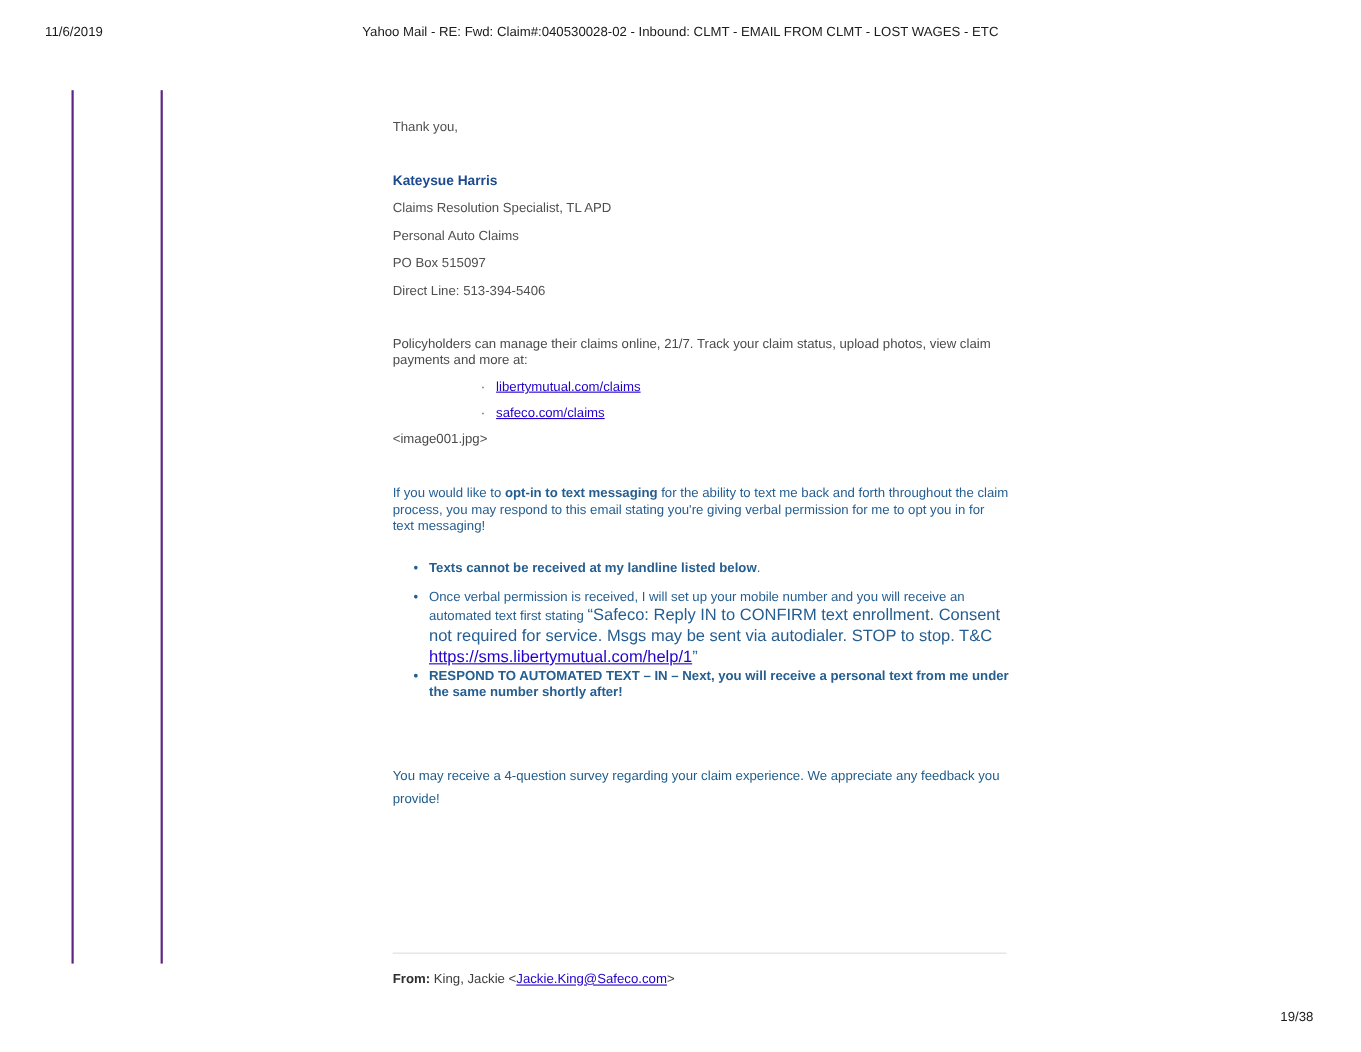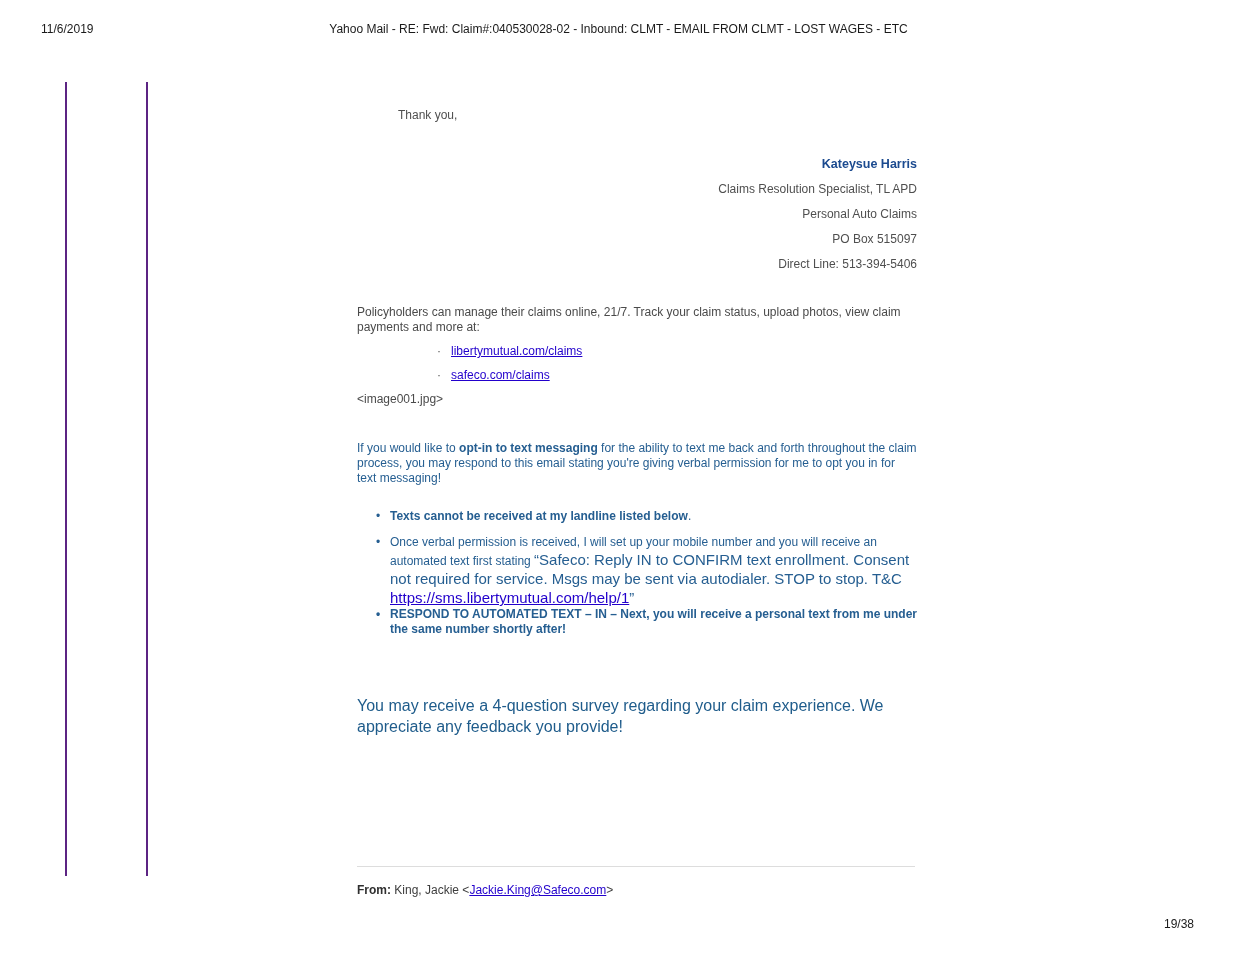--- a/index.html
+++ b/index.html
@@ -20,43 +20,43 @@
     position: absolute; top: 82px; height: 794px; width: 2px;
     background: #5c2483;
   }
   .bar1 { left: 65px; }
   .bar2 { left: 146px; }
 
   .content {
     position: absolute; left: 357px; top: 103px; width: 560px;
     font-size: 12px; color: #4f4f4f; line-height: 15px;
   }
-  .closing { margin-top: 5px; margin-left: 41px; }
+  .closing { margin-top: 5px; }
   .sig-name { margin-top: 34px; color: #1b4a8f; font-weight: bold; font-size: 12.5px; }
   .sig { margin-top: 10px; }
-  .sig-block p { margin-bottom: 0; text-align: right; }
+  .sig-block p { margin-bottom: 0; }
   .manage-intro { margin-top: 33px; color: #4a4a4a; }
   .link-list { list-style: none; margin-top: 9px; }
   .link-list li { padding-left: 94px; position: relative; margin-top: 9px; line-height: 15px; }
   .link-list li .dot { position: absolute; left: 80px; top: 0; color: #555; }
   a { color: #2200cc; text-decoration: underline; cursor: pointer; }
   .img-ph { margin-top: 9px; color: #4a4a4a; }
 
   .optin { color: #255e91; }
   .optin-intro { margin-top: 34px; }
   .b { font-weight: bold; }
   .normal { font-weight: normal; }
   .optin-list { list-style: none; margin-top: 23px; }
   .optin-list li { padding-left: 33px; position: relative; line-height: 15px; }
   .optin-list li .dot { position: absolute; left: 19px; top: 0; }
   .optin-list li + li { margin-top: 11px; }
   .optin-list li.tight { margin-top: 0; }
   .big { font-size: 15px; line-height: 19px; }
 
-  .survey { margin-top: 58px; color: #1f5c8b; font-size: 16px; line-height: 21px; }
+  .survey { margin-top: 58px; color: #1f5c8b; font-size: 12px; line-height: 21px; }
 
   .sep { margin-top: 129px; border: none; border-top: 1px solid #ddd; width: 558px; }
   .from-line { margin-top: 16px; color: #3d3d3d; }
   .from-label { color: #2f2f2f; }
 
   .page-number {
     position: absolute; right: 43px; top: 917px;
     font-size: 12px; color: #1a1a1a;
   }
 </style>

